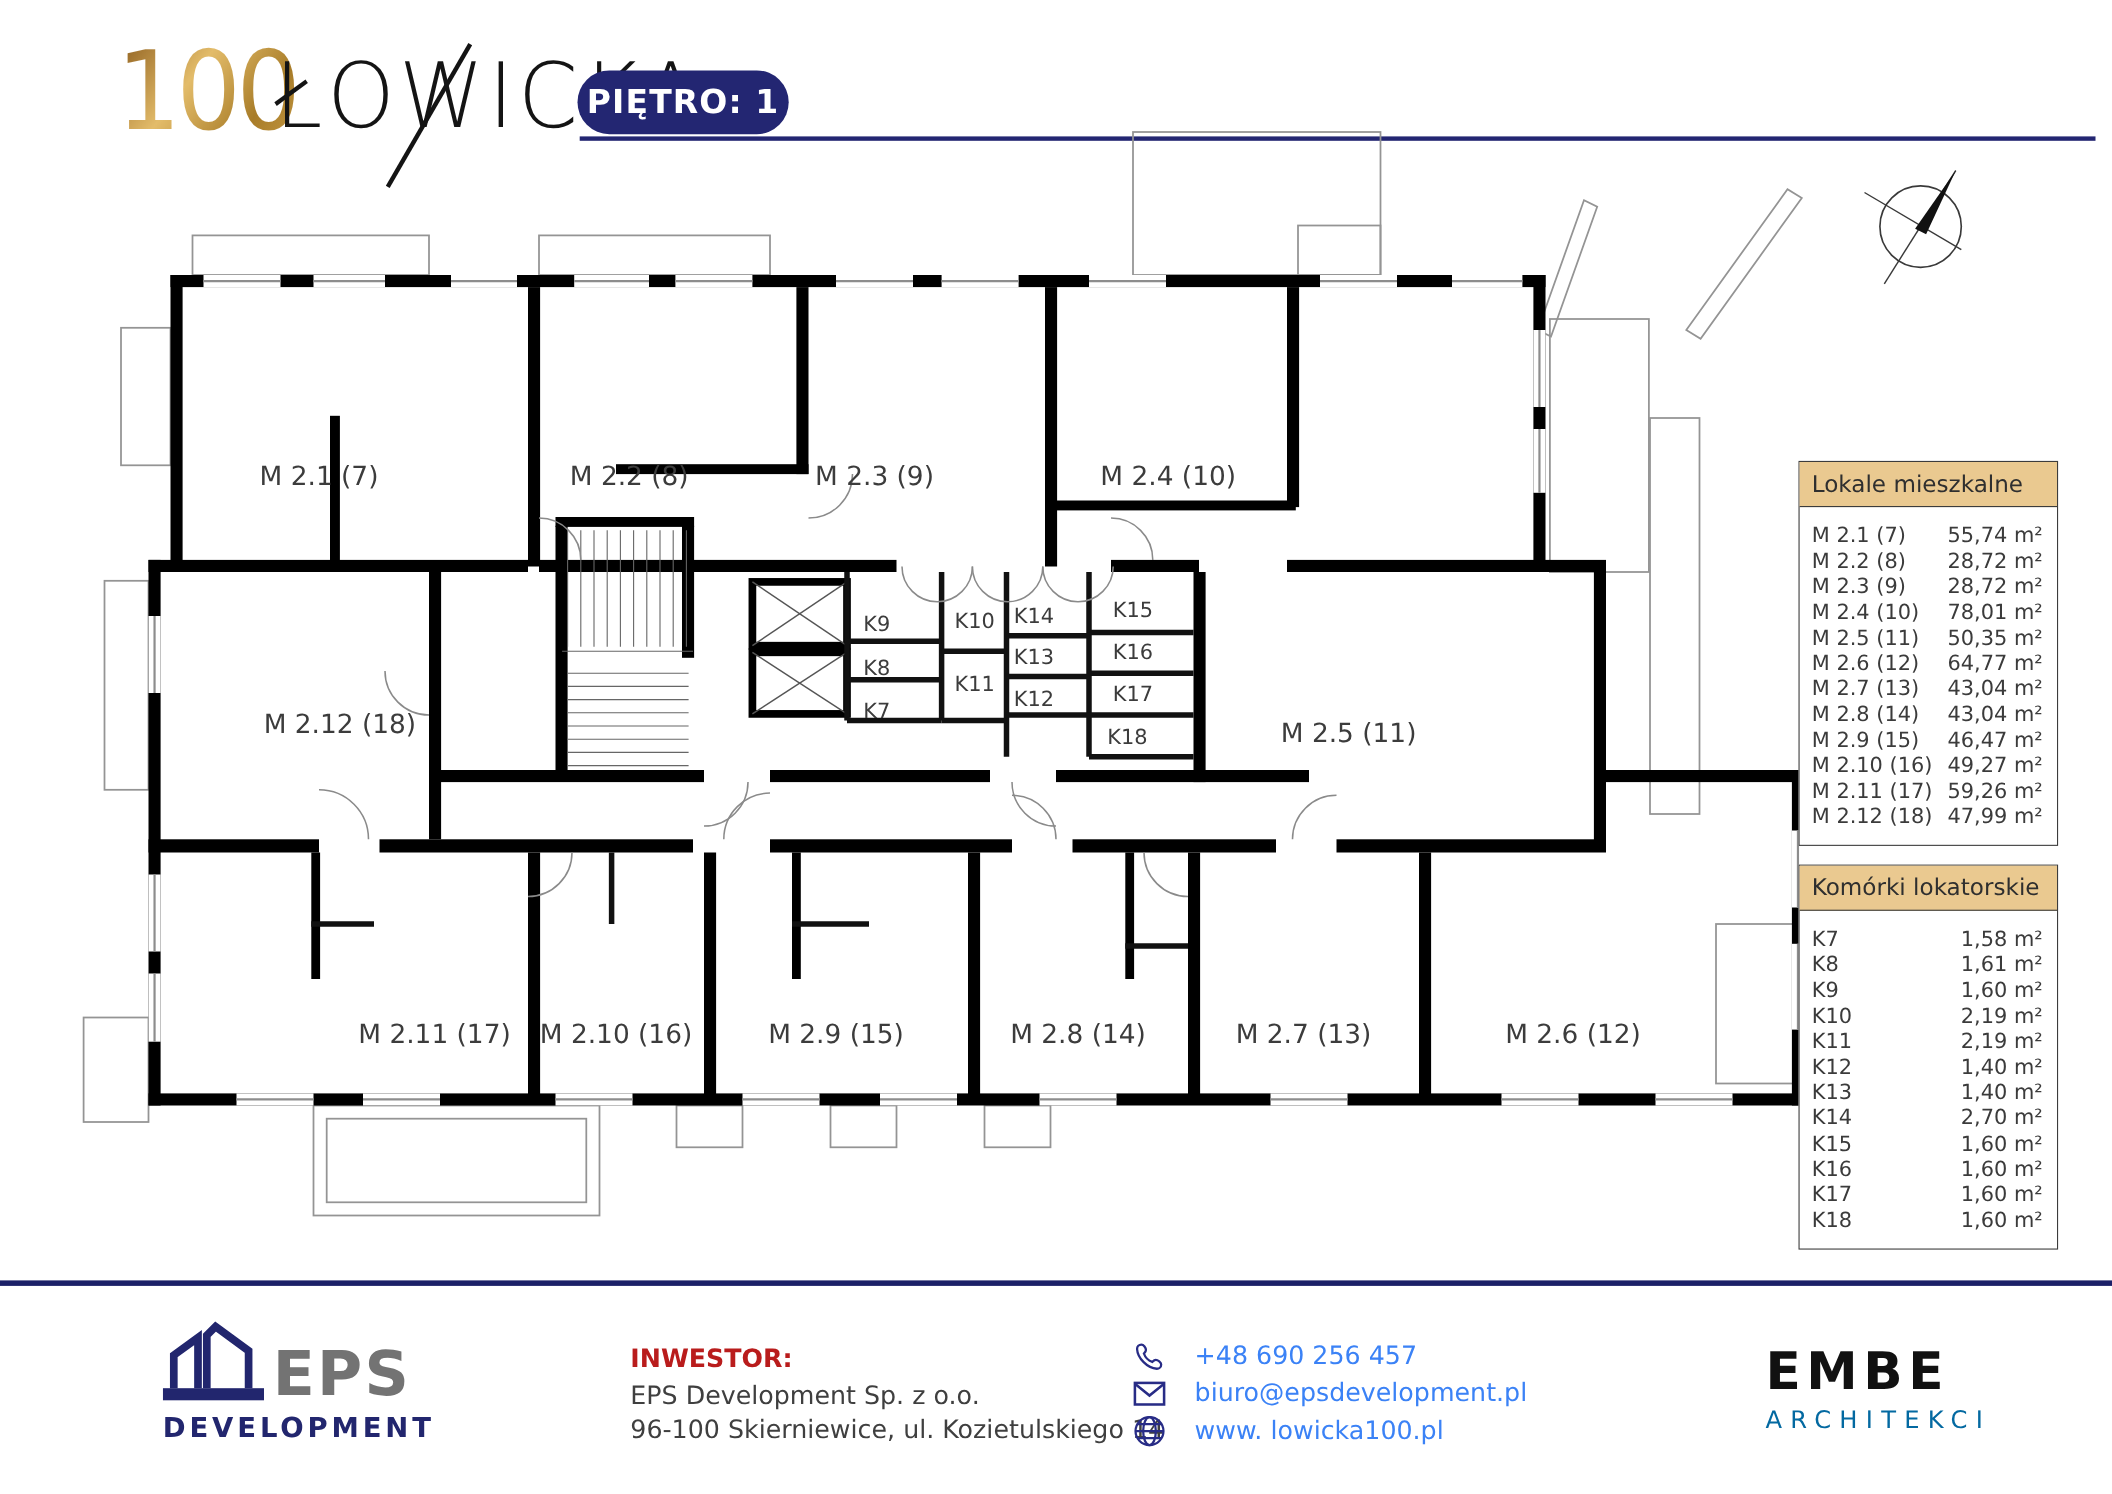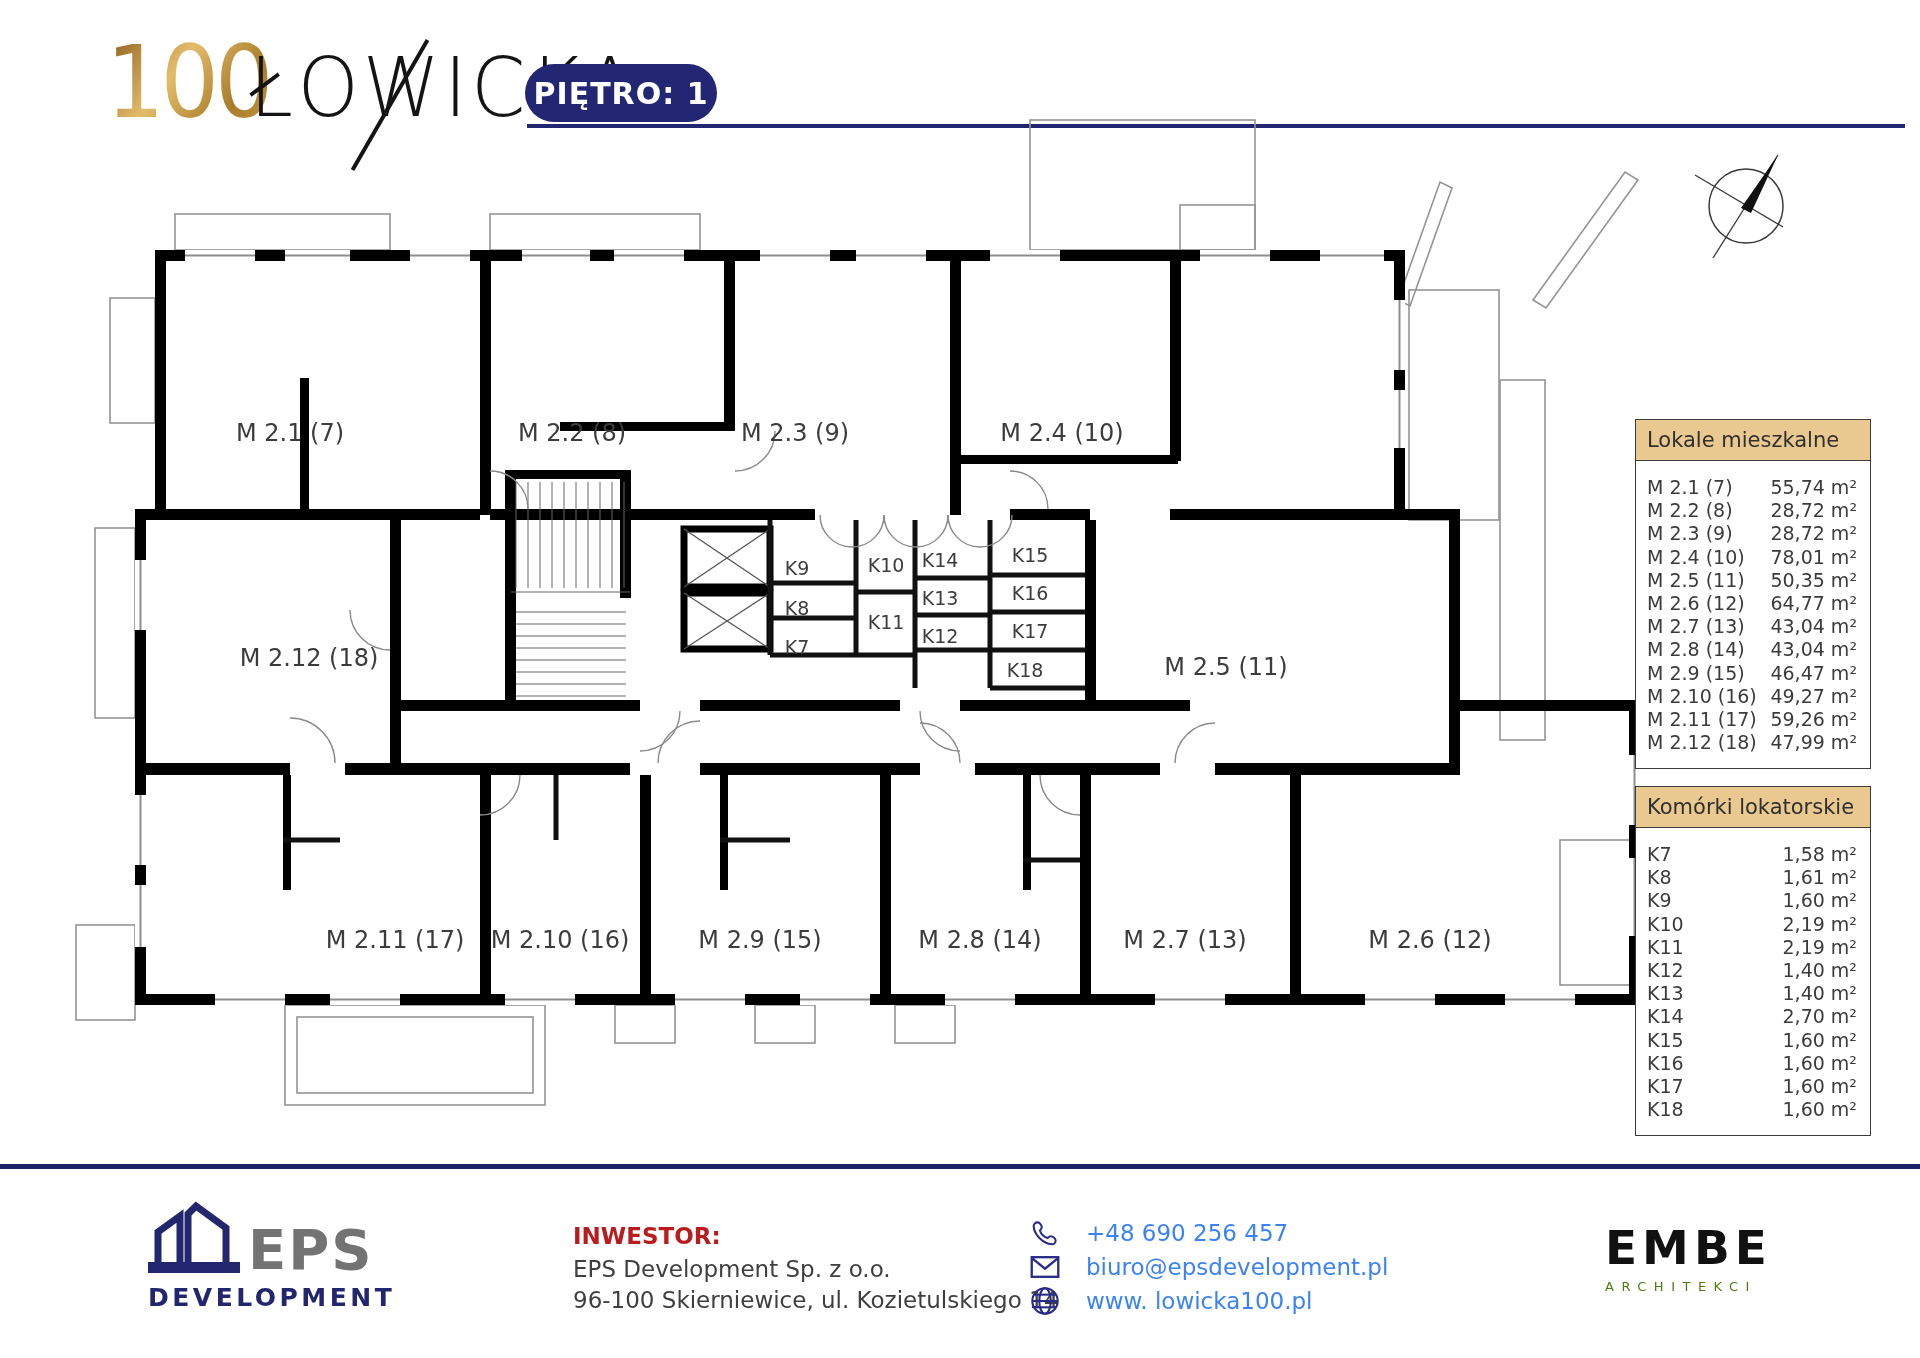--- a/index.html
+++ b/index.html
@@ -45,21 +45,21 @@
   .eps-name{font-size:56px;font-weight:bold;color:#737373;letter-spacing:2px;margin-left:8px;line-height:0.85;}
   .eps-sub{font-size:25px;font-weight:bold;color:#22266e;letter-spacing:3.5px;margin-top:9px;}
   .inwestor{position:absolute;left:573px;top:1221px;font-size:23px;line-height:31px;color:#3f3f3f;}
   .inwestor .label{color:#b91c1c;font-weight:bold;font-size:23px;margin-bottom:2px;}
   .contacts{position:absolute;left:1030px;top:1216px;}
   .contact-row{display:flex;align-items:center;height:34px;}
   .contact-row svg{flex:0 0 30px;}
   .contact-text{font-size:23px;color:#3b82f6;margin-left:26px;white-space:nowrap;}
   .embe-logo{position:absolute;left:1605px;top:1224px;}
   .embe-name{font-size:47px;font-weight:800;color:#111;letter-spacing:5px;line-height:1;}
-  .embe-sub{font-size:13px;color:#4d7c0f;letter-spacing:7.5px;margin-top:8px;}
+  .embe-sub{font-size:22px;color:#0369a1;letter-spacing:7.5px;margin-top:8px;}
 </style>
 </head>
 <body>
 
 <div class="page">
 
   <div class="logo">
     <span class="logo-100">100</span>
     <span class="logo-slash"></span>
     <span class="logo-text">ŁOWICKA</span>

